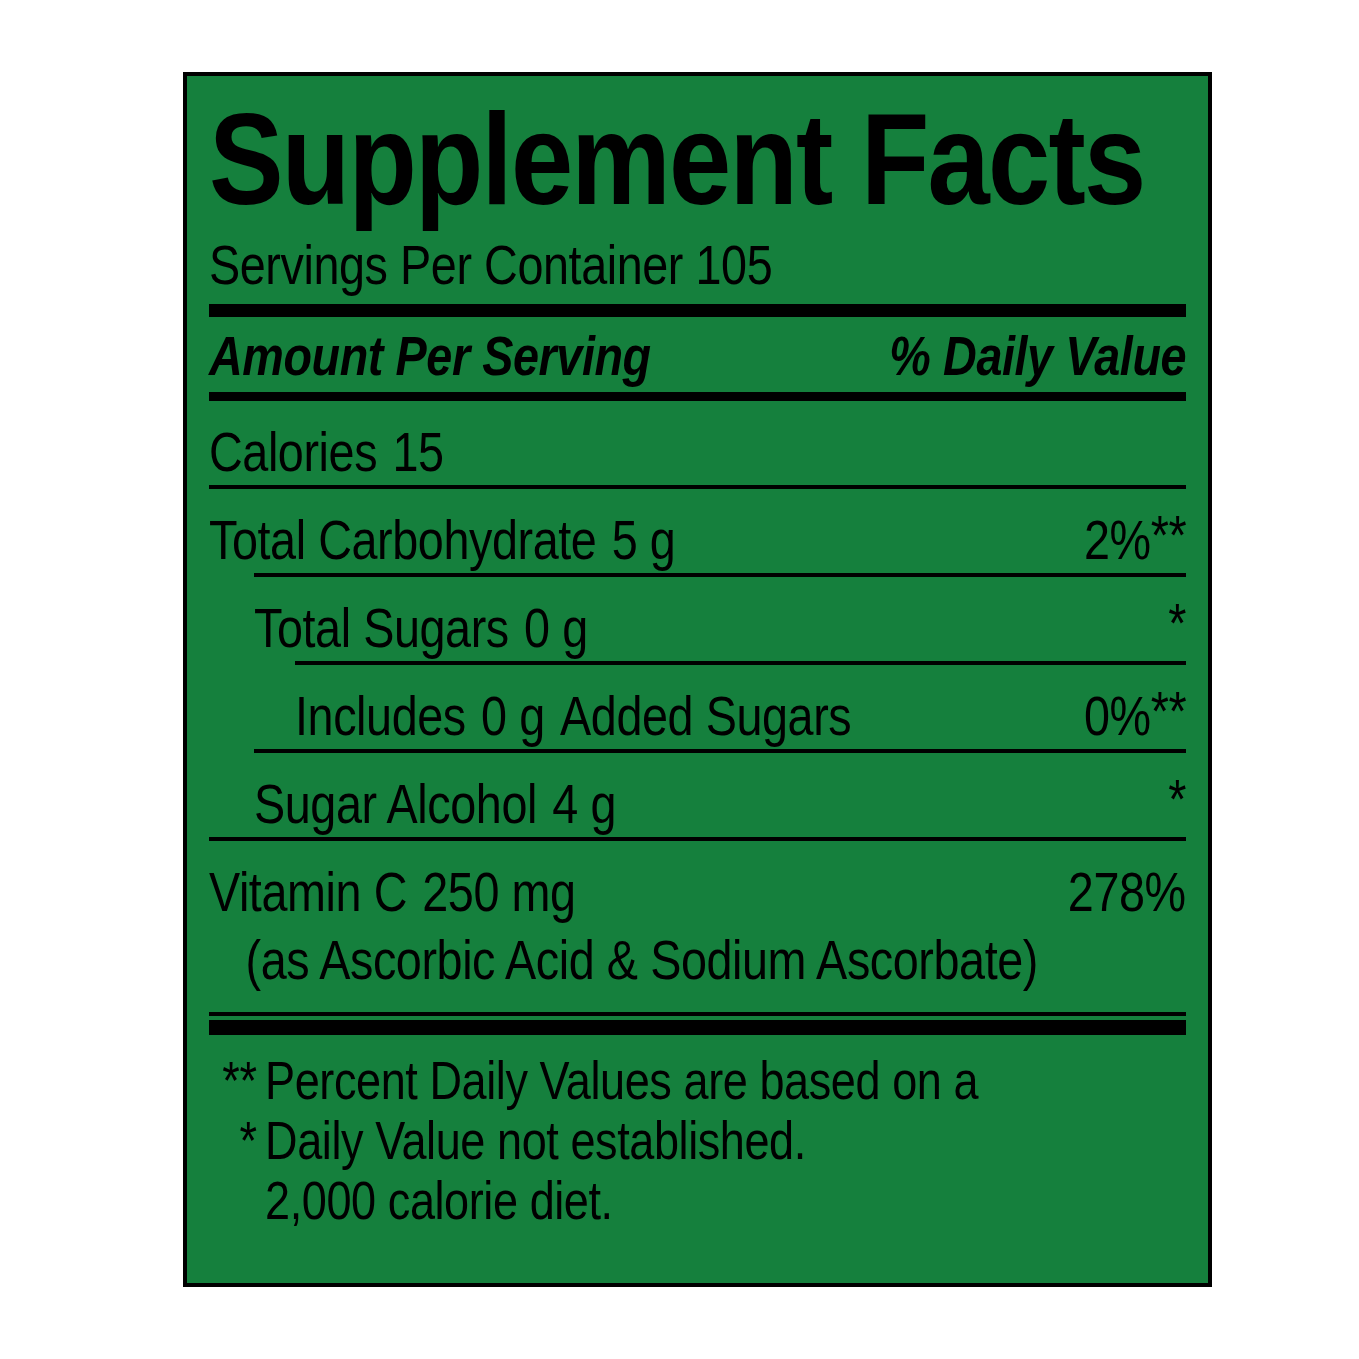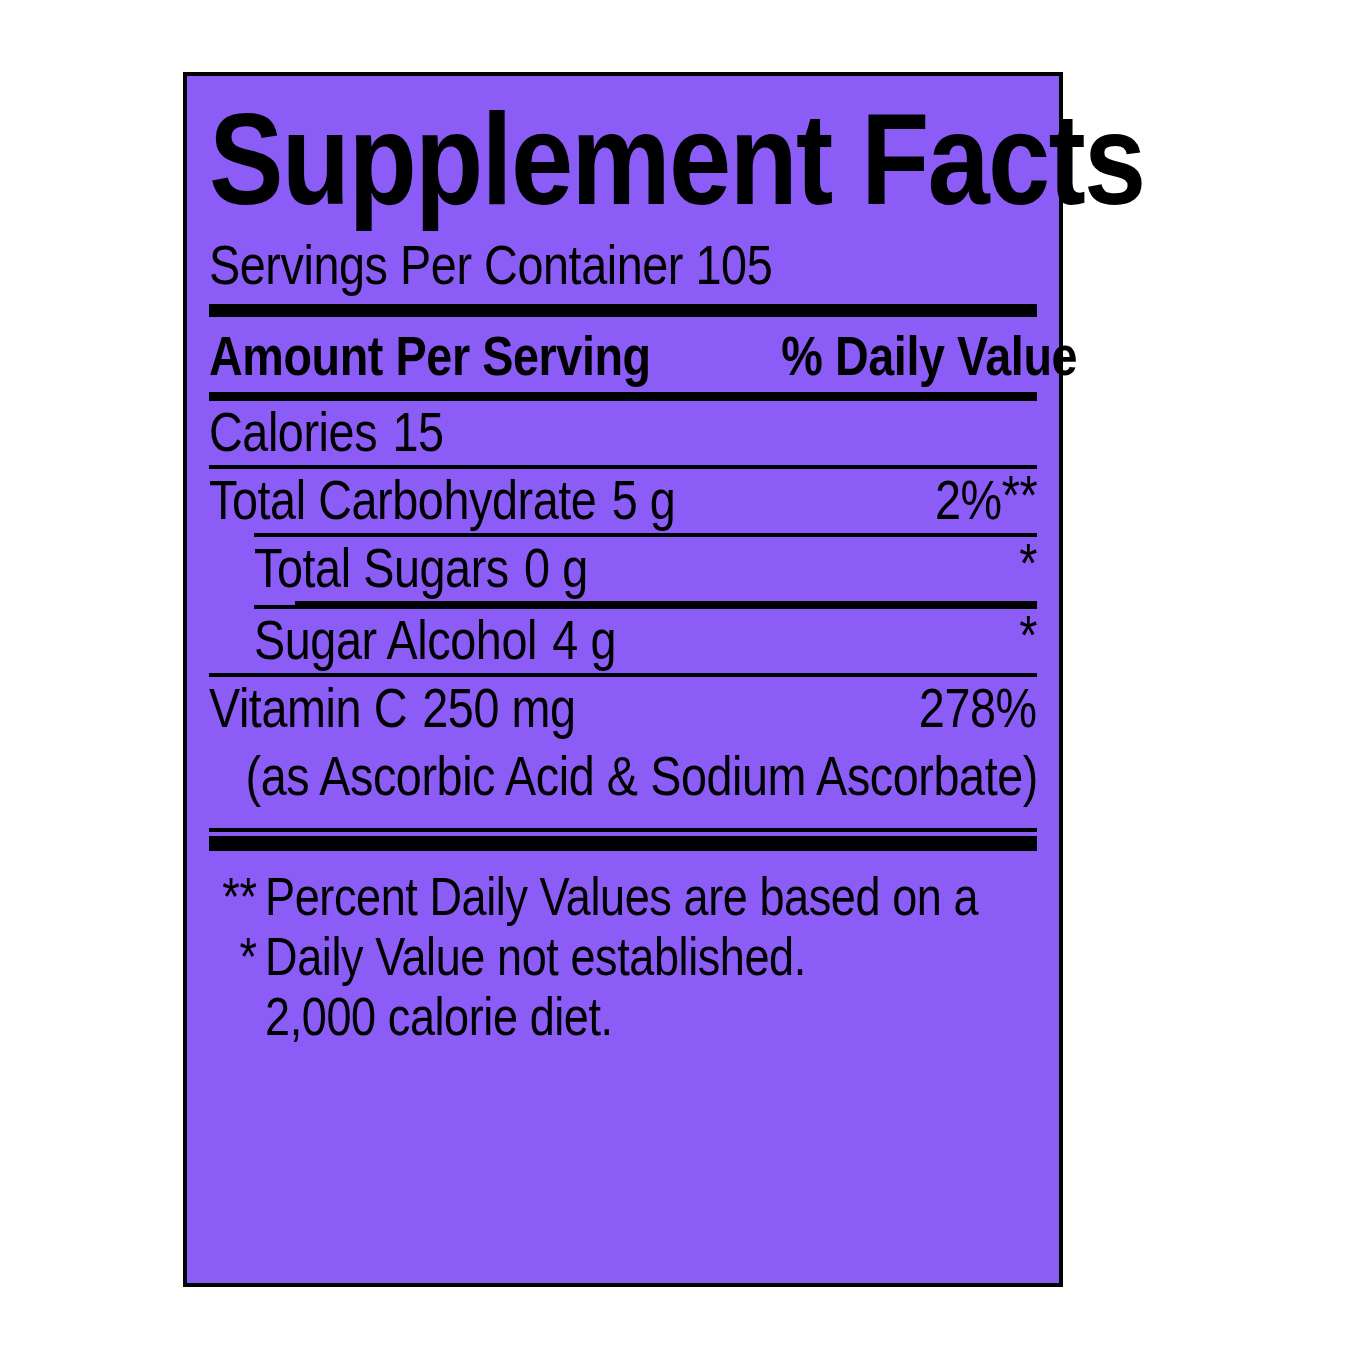--- a/index.html
+++ b/index.html
@@ -7,24 +7,24 @@
     width: 1359px; height: 1359px;
     background: #ffffff;
     font-family: "Liberation Sans", "DejaVu Sans", sans-serif;
     color: #000000;
     position: relative;
     overflow: hidden;
   }
   .label {
     position: absolute;
     left: 183px; top: 72px;
-    width: 880px; height: 1215px;
+    width: 1029px; height: 1215px;
     box-sizing: border-box;
     border: 4px solid #000;
-    background: #8b5cf6;
+    background: #15803d;
     padding: 14px 22px 0 22px;
   }
   
   .ct {
     display: inline-block;
     transform: scaleX(0.85);
     transform-origin: 0 50%;
     white-space: nowrap;
     letter-spacing: -0.5px;
   }
@@ -45,25 +45,26 @@
   .bar-1 { height: 13px; margin-top: 8px; }
   .bar-2 { height: 9px; }
   .bar-3 { height: 15px; margin-top: 4px; }
   .rule { height: 4px; background: #000; }
   .rule.i1 { margin-left: 45px; }
   .rule.i2 { margin-left: 86px; }
   .hdr-row {
     display: flex; justify-content: space-between; align-items: flex-start;
     font-weight: bold; font-size: 55px; line-height: 55px;
     padding: 12px 0 8px 0;
+    font-style: italic;
   }
   .row {
     display: flex; justify-content: space-between; align-items: baseline;
     font-size: 55px; line-height: 54px;
-    padding: 4px 0 6px 0;
+    padding: 24px 0 6px 0;
   }
   .row.ind1 { padding-left: 45px; align-items: center; }
   .row.ind2 { padding-left: 86px; }
   .row.sub { padding: 8px 0 25px 0; }
   .row.sub .lbl-wrap { padding-left: 43px; }
   .amt { margin-left: 18px; }
   .sfx { margin-left: 18px; }
   .note { position: relative; top: -0.10em; }
   .footnotes { margin-top: 16px; font-size: 53px; line-height: 60px; }
   .fn { display: block; }
@@ -115,20 +116,28 @@
     <span class="ct lbl-wrap">
       <span>Total Sugars</span><span class="amt">0 g</span>
     </span>
     <span class="ct ct-r">
       <span></span><span class="note">*</span>
     </span>
   </div>
 
   <div class="rule i2"></div>
 
+  <div class="row ind2">
+    <span class="ct lbl-wrap">
+      <span>Includes</span><span class="amt">0 g</span><span class="sfx">Added Sugars</span>
+    </span>
+    <span class="ct ct-r">
+      <span>0%</span><span class="note">**</span>
+    </span>
+  </div>
 
   <div class="rule i1"></div>
 
   <div class="row ind1">
     <span class="ct lbl-wrap">
       <span>Sugar Alcohol</span><span class="amt">4 g</span>
     </span>
     <span class="ct ct-r">
       <span></span><span class="note">*</span>
     </span>

